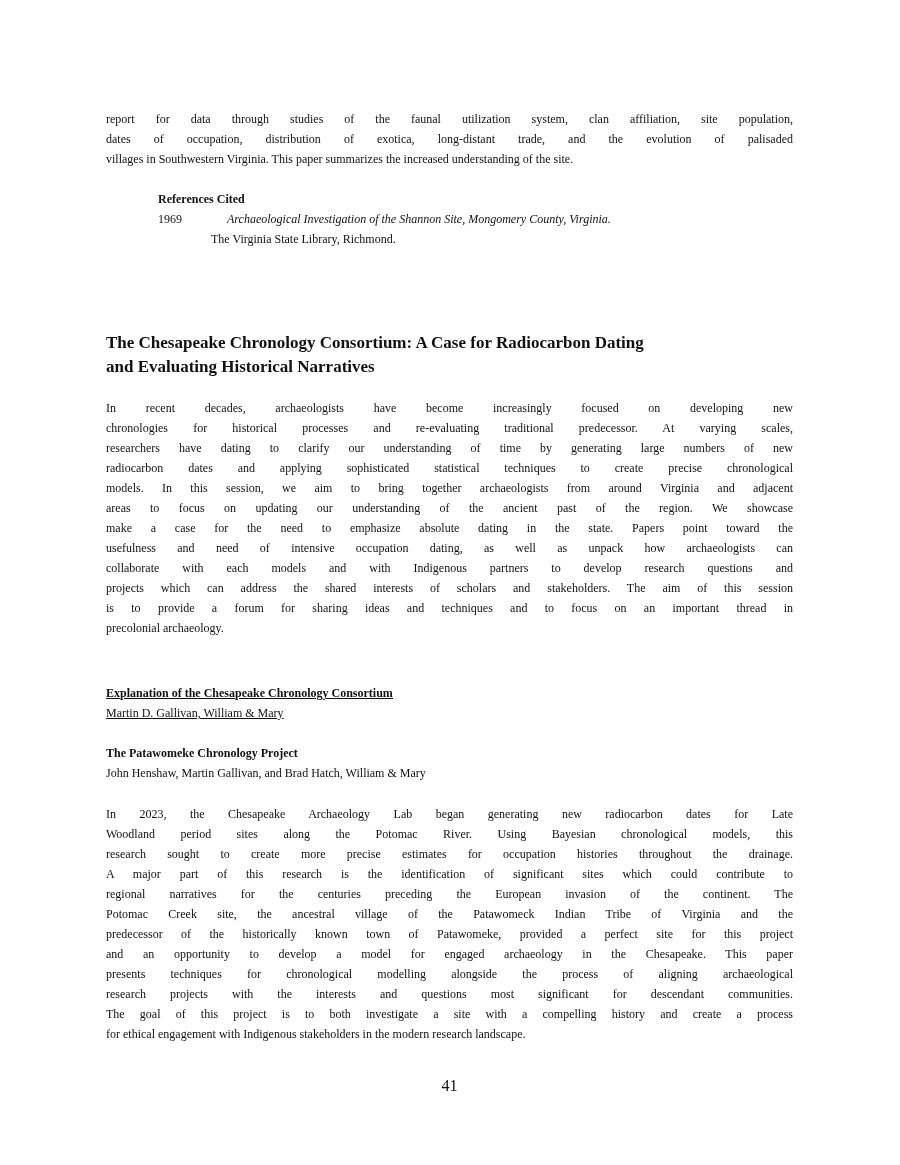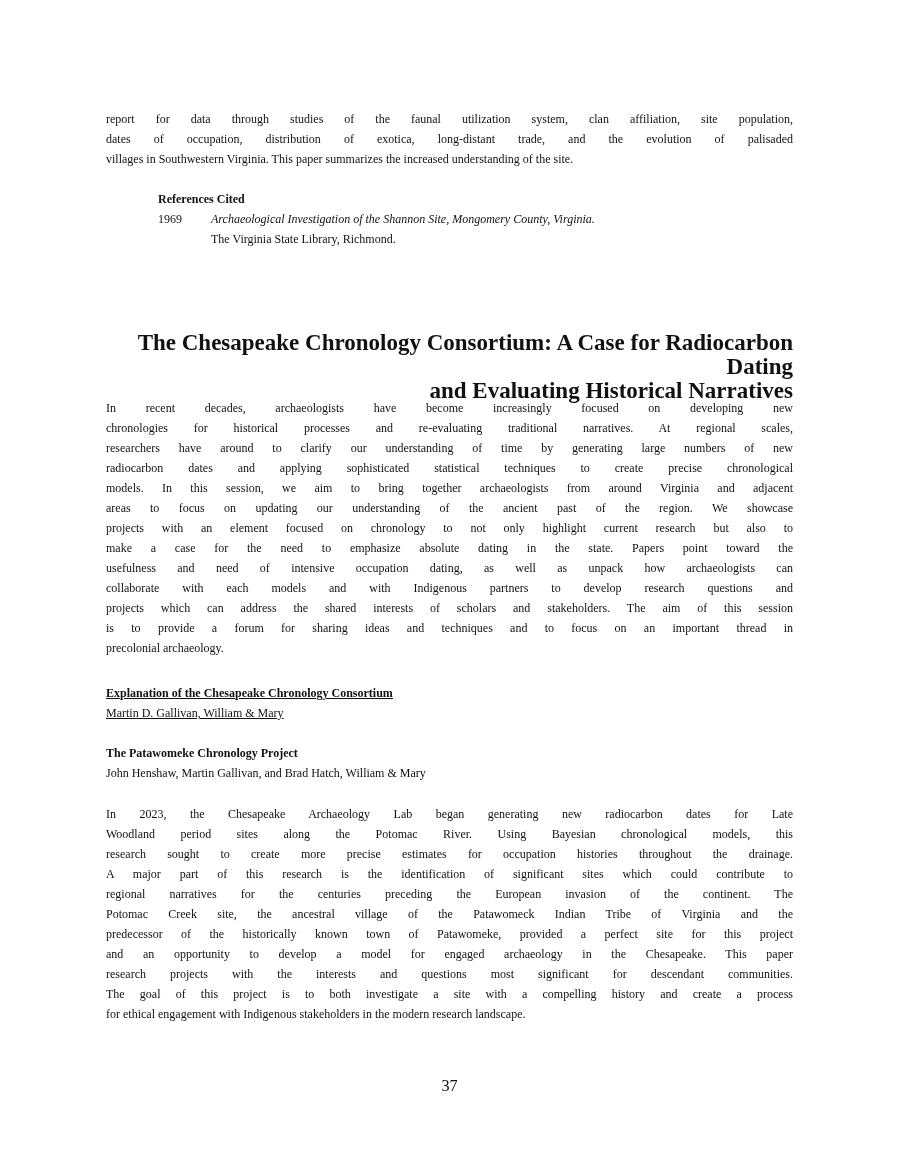--- a/index.html
+++ b/index.html
@@ -6,25 +6,25 @@
   body { width: 900px; height: 1165px; position: relative; overflow: hidden;
          font-family: "Liberation Serif", serif; color: #111; }
   .page { position: absolute; left: 106px; top: 0; width: 687px; }
   .line { font-size: 12px; line-height: 20px; height: 20px; white-space: nowrap;
           text-align: justify; text-align-last: justify; overflow: hidden; }
   .line.last { text-align-last: left; }
   .block { position: absolute; left: 0; width: 687px; }
   .refs { position: absolute; left: 52px; width: 635px; }
   .refs .line { text-align-last: left; }
   .bold { font-weight: bold; }
-  .ital { font-style: italic; }
+  .ital { font-style: italic; margin-left: 16px; }
   .ref-year { display: inline-block; width: 53px; }
   .ref-indent { padding-left: 53px; }
-  .title { position: absolute; left: 0; width: 687px; text-align: right;
-           font-weight: bold; font-size: 23px; line-height: 24px; }
+  .title { position: absolute; left: 0; width: 687px; text-align: left;
+           font-weight: bold; font-size: 17px; line-height: 24px; }
   .title .tline { display: block; }
   .u { text-decoration: underline; }
   .pagenum { position: absolute; left: 0; width: 687px; text-align: center;
              font-size: 16.2px; top: 1077px; }
 </style>
 </head>
 <body>
 
 <div class="page">
 
@@ -42,26 +42,25 @@
     <div class="line ref-indent">The Virginia State Library, Richmond.</div>
   </div>
 
   <div class="title" style="top:331px;">
     <span class="tline">The Chesapeake Chronology Consortium: A Case for Radiocarbon Dating</span>
     <span class="tline">and Evaluating Historical Narratives</span>
   </div>
 
   <div class="block" style="top:398px;">
     <div class="line">In recent decades, archaeologists have become increasingly focused on developing new</div>
-    <div class="line">chronologies for historical processes and re-evaluating traditional narratives. At regional scales,</div>
-    <div class="line">researchers have around to clarify our understanding of time by generating large numbers of new</div>
+    <div class="line">chronologies for historical processes and re-evaluating traditional predecessor. At varying scales,</div>
+    <div class="line">researchers have dating to clarify our understanding of time by generating large numbers of new</div>
     <div class="line">radiocarbon dates and applying sophisticated statistical techniques to create precise chronological</div>
     <div class="line">models. In this session, we aim to bring together archaeologists from around Virginia and adjacent</div>
     <div class="line">areas to focus on updating our understanding of the ancient past of the region. We showcase</div>
-    <div class="line">projects with an element focused on chronology to not only highlight current research but also to</div>
     <div class="line">make a case for the need to emphasize absolute dating in the state. Papers point toward the</div>
     <div class="line">usefulness and need of intensive occupation dating, as well as unpack how archaeologists can</div>
     <div class="line">collaborate with each models and with Indigenous partners to develop research questions and</div>
     <div class="line">projects which can address the shared interests of scholars and stakeholders. The aim of this session</div>
     <div class="line">is to provide a forum for sharing ideas and techniques and to focus on an important thread in</div>
     <div class="line last">precolonial archaeology.</div>
   </div>
 
   <div class="block" style="top:683px;text-decoration:underline;">
     <div class="line last bold"><span class="u">Explanation of the Chesapeake Chronology Consortium</span></div>
@@ -75,19 +74,20 @@
 
   <div class="block" style="top:804px;">
     <div class="line">In 2023, the Chesapeake Archaeology Lab began generating new radiocarbon dates for Late</div>
     <div class="line">Woodland period sites along the Potomac River. Using Bayesian chronological models, this</div>
     <div class="line">research sought to create more precise estimates for occupation histories throughout the drainage.</div>
     <div class="line">A major part of this research is the identification of significant sites which could contribute to</div>
     <div class="line">regional narratives for the centuries preceding the European invasion of the continent. The</div>
     <div class="line">Potomac Creek site, the ancestral village of the Patawomeck Indian Tribe of Virginia and the</div>
     <div class="line">predecessor of the historically known town of Patawomeke, provided a perfect site for this project</div>
     <div class="line">and an opportunity to develop a model for engaged archaeology in the Chesapeake. This paper</div>
+    <div class="line">presents techniques for chronological modelling alongside the process of aligning archaeological</div>
     <div class="line">research projects with the interests and questions most significant for descendant communities.</div>
     <div class="line">The goal of this project is to both investigate a site with a compelling history and create a process</div>
     <div class="line last">for ethical engagement with Indigenous stakeholders in the modern research landscape.</div>
   </div>
 
-  <div class="pagenum">37</div>
+  <div class="pagenum">41</div>
 </div>
 
 </body></html>

